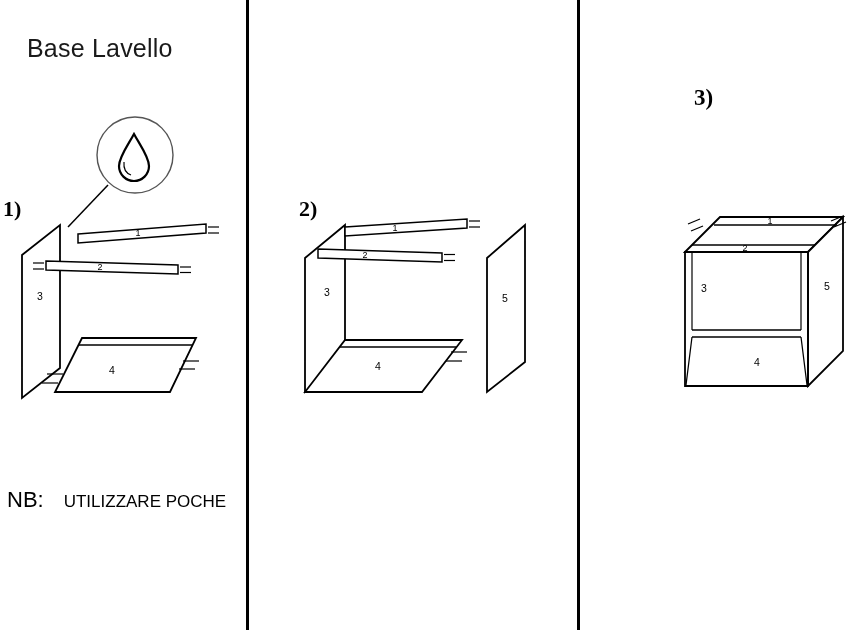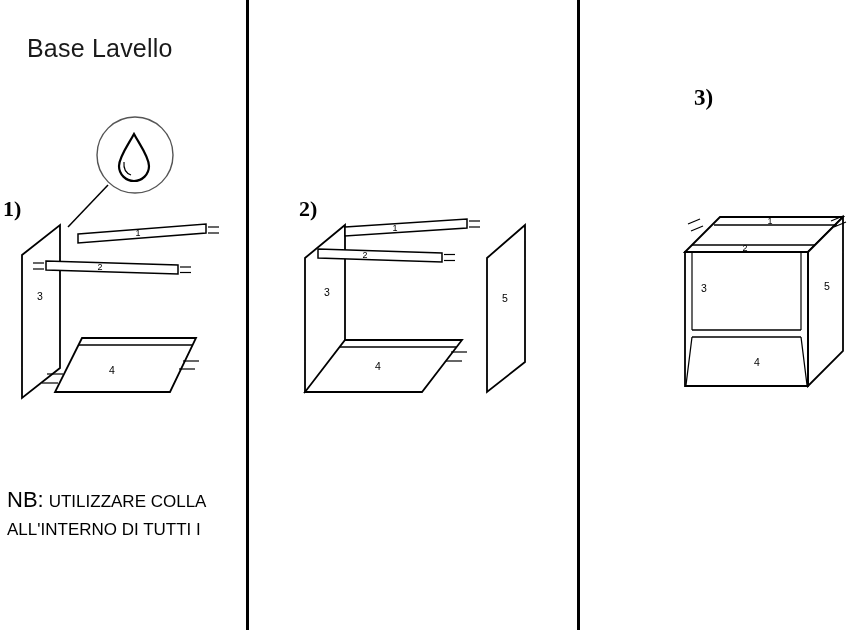--- a/index.html
+++ b/index.html
@@ -7,21 +7,21 @@
           font-family:"Liberation Sans",sans-serif;color:#000;overflow:hidden}
   .divider{position:absolute;top:0;width:3px;height:630px;background:#000}
   #div1{left:246px}
   #div2{left:577px}
   .title{position:absolute;left:27px;top:34px;font-size:25px;color:#1a1a1a;letter-spacing:.2px}
   .step-label{position:absolute;font-family:"Liberation Serif",serif;font-weight:700;font-size:22px;color:#000}
   #sl1{left:3px;top:196px}
   #sl2{left:299px;top:196px}
   #sl3{left:694px;top:85px;font-size:23px}
   .note{position:absolute;left:7px;top:486px;width:240px;font-size:17px;line-height:28px;color:#000}
-  .nb{font-size:22px;margin-right:5px}
+  .nb{font-size:22px;margin-right:20px}
   svg.draw{position:absolute}
   #d1{left:0;top:100px}
   #d2{left:249px;top:100px}
   #d3{left:578px;top:100px}
   svg text{font-family:"Liberation Sans",sans-serif;font-size:10.5px;fill:#000;text-anchor:middle}
   .pnl{fill:#fff;stroke:#000;stroke-width:1.8}
   .frame{fill:none;stroke:#000;stroke-width:1.8}
   .bar{fill:#fff;stroke:#000;stroke-width:1.5}
   .ln{stroke:#000;stroke-width:1.5;fill:none}
   .tk{stroke:#000;stroke-width:1.2;fill:none}
@@ -139,18 +139,17 @@
 
     <text x="192" y="124" style="font-size:9px">1</text>
     <text x="167" y="151" style="font-size:9px">2</text>
     <text x="126" y="192">3</text>
     <text x="249" y="190">5</text>
     <text x="179" y="266">4</text>
   </svg>
 
   <div class="note">
     <div>
-      <span class="nb">NB:</span><span>UTILIZZARE COLLA</span>
+      <span class="nb">NB:</span><span>UTILIZZARE POCHE</span>
     </div>
-    <div>ALL'INTERNO DI TUTTI I</div>
   </div>
 
 </div>
 
 </body></html>

